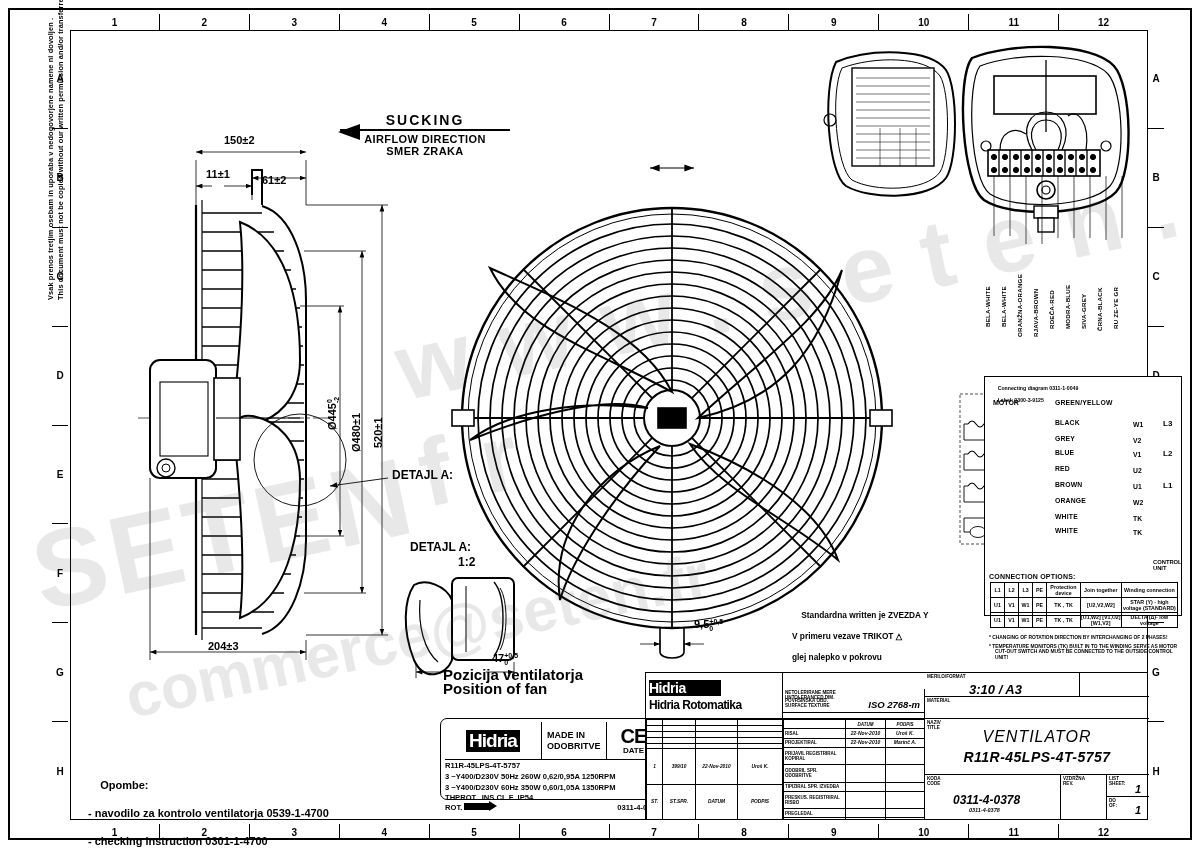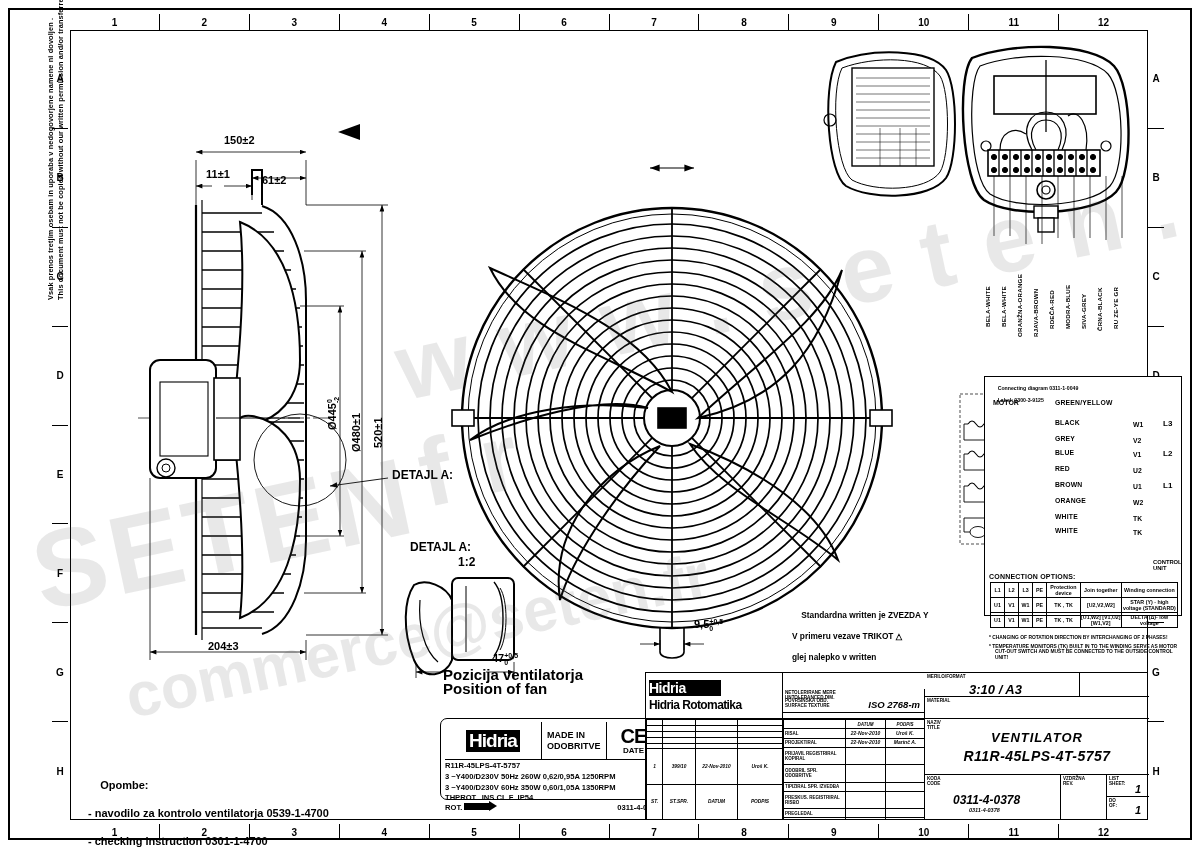--- a/index.html
+++ b/index.html
@@ -96,21 +96,21 @@
   #tb{position:absolute;left:645px;top:672px;width:503px;height:148px;border:1.4px solid #000;background:#fff;}
   .tbsmall{font-size:4.6px;font-weight:bold;line-height:5.2px;position:absolute;left:2px;top:1px;white-space:pre;}
 
   #tb-logo{position:absolute;left:0;top:0;width:137px;height:46px;border-right:1.1px solid #000;border-bottom:1.1px solid #000;
     display:flex;flex-direction:column;justify-content:center;padding-left:3px;}
   #tb-logo .l1{font-size:14px;font-weight:bold;letter-spacing:-.5px;background:#000;color:#fff;display:inline-block;width:72px;}
   #tb-logo .l2{font-size:12px;font-weight:bold;letter-spacing:-.6px;margin-top:2px;}
 
   #tb-title{position:absolute;left:279px;top:46px;width:224px;height:56px;border-bottom:1.1px solid #000;
     display:flex;flex-direction:column;align-items:center;justify-content:center;}
-  #tb-title .tt1{font-size:13px;font-style:italic;font-weight:bold;letter-spacing:1px;}
+  #tb-title .tt1{font-size:16px;font-style:italic;font-weight:normal;letter-spacing:1px;}
   #tb-title .tt2{font-size:14px;font-style:italic;font-weight:bold;letter-spacing:.5px;margin-top:3px;}
 
   #tb-scale{position:absolute;left:279px;top:0;width:155px;height:24px;border-right:1.1px solid #000;border-bottom:1.1px solid #000;}
   #tb-scale .v{position:absolute;left:44px;top:9px;font-size:13px;font-style:italic;font-weight:bold;}
   #tb-mat{position:absolute;left:279px;top:24px;width:224px;height:22px;border-bottom:1.1px solid #000;}
   #tb-proj{position:absolute;left:434px;top:0;width:69px;height:24px;border-bottom:1.1px solid #000;
     display:flex;align-items:center;justify-content:space-around;}
 
   #tb-tol{position:absolute;left:137px;top:16px;width:142px;height:24px;border-right:1.1px solid #000;border-bottom:1.1px solid #000;}
   #tb-tol .v{position:absolute;right:4px;bottom:2px;font-size:9.5px;font-style:italic;font-weight:bold;}
@@ -549,20 +549,25 @@
 
       <g stroke-width="1.2">
         <path d="M1096,686 L1112,680 L1112,700 L1096,694 Z" fill="#fff"></path>
         <circle cx="1128" cy="690" r="9" fill="#fff"></circle>
         <circle cx="1128" cy="690" r="4.5"></circle>
       </g>
     </g>
   </svg>
 
   <div id="arrow"></div>
+  <div id="airflow">
+    <div class="t1">SUCKING</div>
+    <div class="t2">AIRFLOW DIRECTION</div>
+    <div class="t3">SMER ZRAKA</div>
+  </div>
 
   <div class="dim" style="left:224px;top:134px;">150±2</div>
   <div class="dim" style="left:262px;top:158px;margin-top:16px;">61±2</div>
   <div class="dim" style="left:206px;top:168px;">11±1</div>
   <div class="dim" style="left:208px;top:640px;">204±3</div>
 
   <div class="dim" style="left:326px;top:430px;transform:rotate(-90deg);transform-origin:left top;">
     <span>Ø445</span><span class="stack"><span>0</span><br><span>-2</span></span>
   </div>
   <div class="dim" style="left:350px;top:452px;transform:rotate(-90deg);transform-origin:left top;">Ø480±1</div>
@@ -623,21 +628,21 @@
   <div class="boxlab" style="left:1039px;top:330px;">RJAVA-BROWN</div>
   <div class="boxlab" style="left:1055px;top:322px;">RDEČA-RED</div>
   <div class="boxlab" style="left:1071px;top:322px;">MODRA-BLUE</div>
   <div class="boxlab" style="left:1087px;top:322px;">SIVA-GREY</div>
   <div class="boxlab" style="left:1103px;top:324px;">ČRNA-BLACK</div>
   <div class="boxlab" style="left:1119px;top:322px;">RU ZE-YE GR</div>
 
   <div id="stdconn">
     <span>Standardna written je ZVEZDA Y</span>
     <br><span>V primeru vezave TRIKOT △</span>
-    <br><span>glej nalepko v written</span>
+    <br><span>glej nalepko v pokrovu</span>
     <br><span>Standard connection scheme is STAR Y</span>
     <br><span>If required DELTA △ see the</span>
     <br><span>connection diagram in the cover</span>
   </div>
 
   <div id="wbox">
     <div id="wtitle">
       <span>Connecting diagram 0311-1-0049</span><br>
       <span>Label: 0300-3-9125</span>
     </div>

